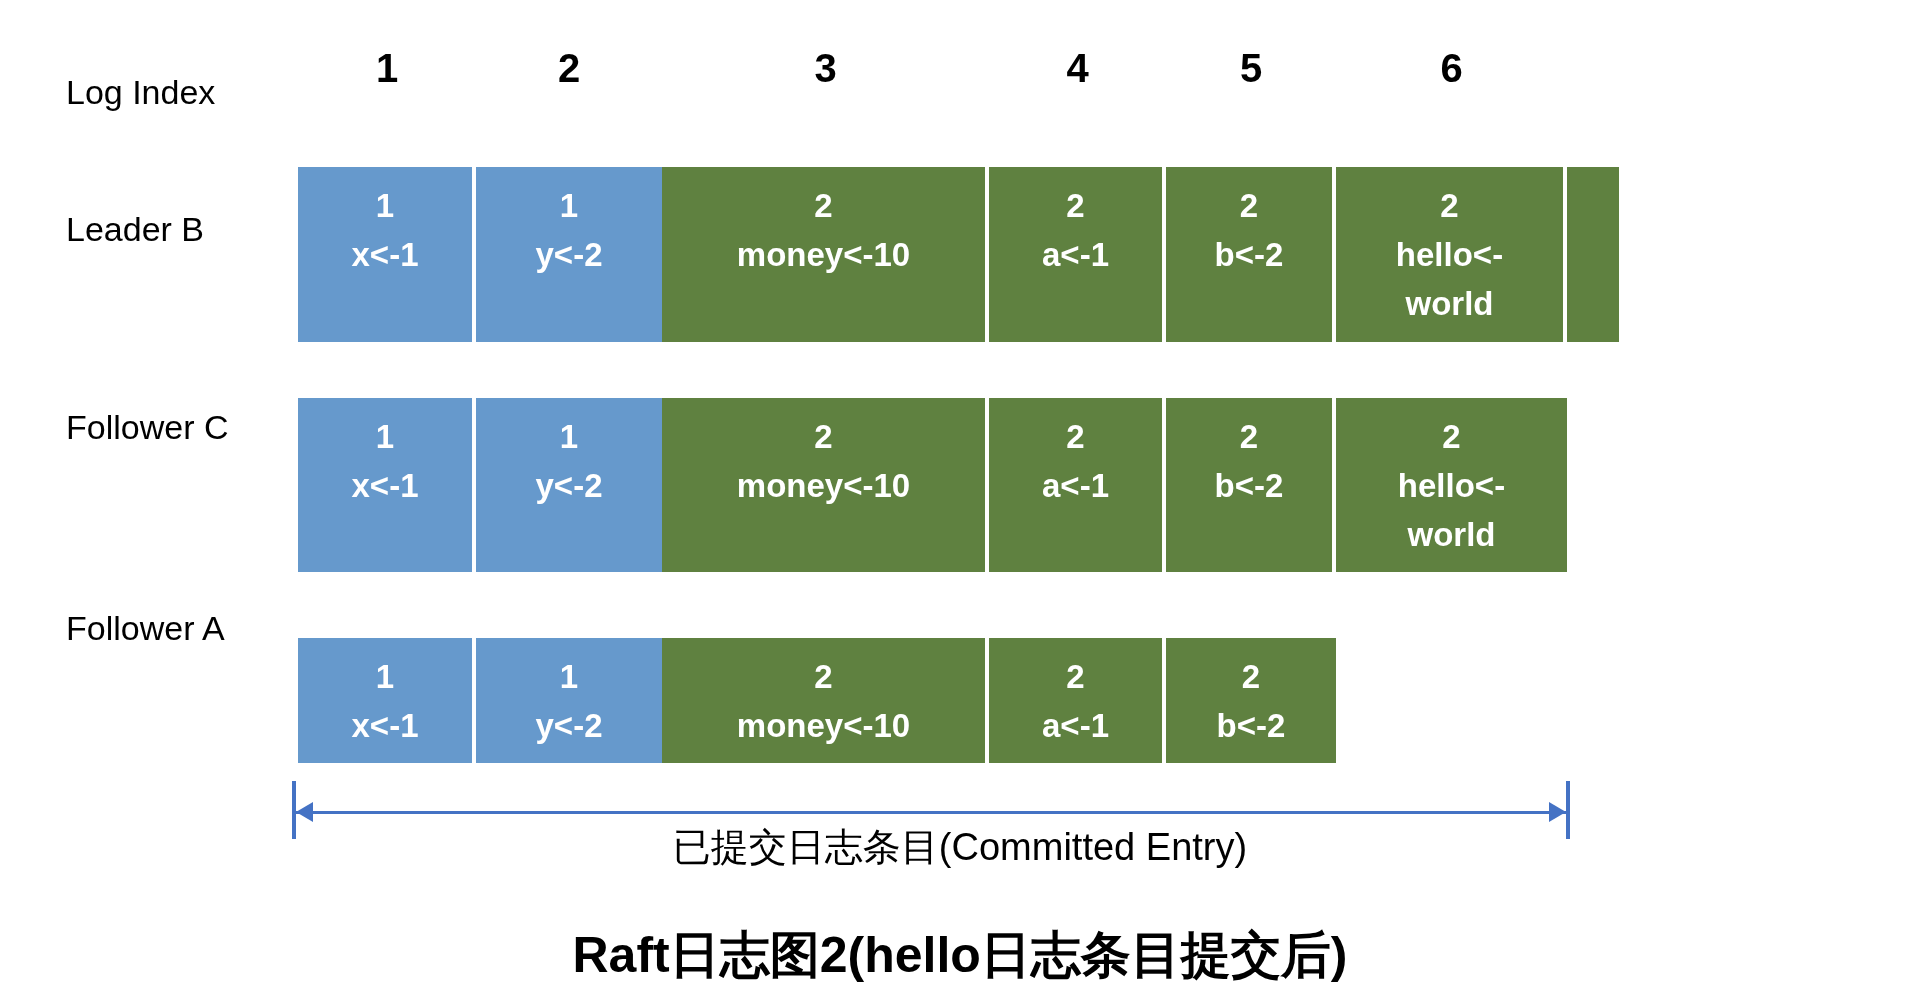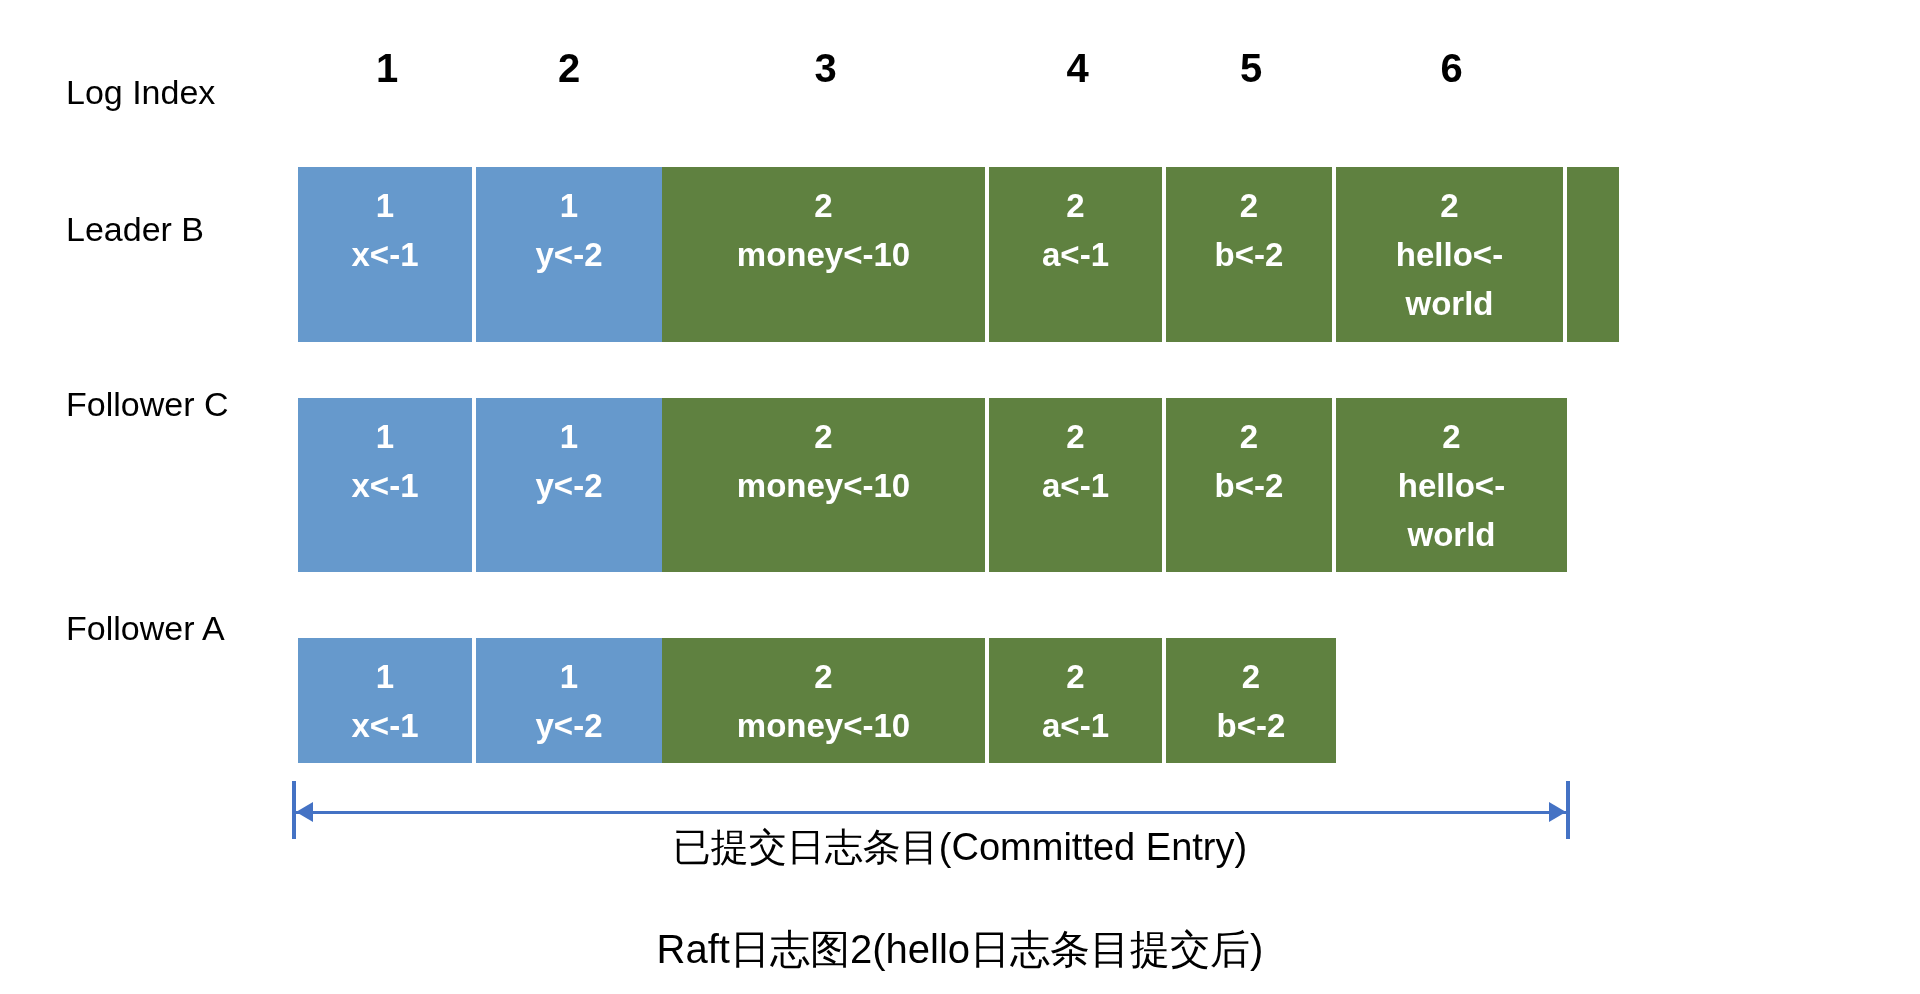--- a/index.html
+++ b/index.html
@@ -33,21 +33,21 @@
   .arrow-line{position:absolute;height:3px;background:var(--arrow-blue,#4472C4);}
   .arrow-tick{position:absolute;width:4px;height:58px;background:var(--arrow-blue,#4472C4);}
   .arrow-head{position:absolute;width:0;height:0;border-top:10px solid transparent;border-bottom:10px solid transparent;}
   .arrow-head.left{border-right:17px solid var(--arrow-blue,#4472C4);}
   .arrow-head.right{border-left:17px solid var(--arrow-blue,#4472C4);}
   .caption{
     position:absolute;left:0;width:1920px;text-align:center;
     color:var(--label-text,#000);white-space:nowrap;
   }
   .committed{top:822px;font-size:38px;font-weight:500;}
-  .title{top:922px;font-size:40px;font-weight:400;}
+  .title{top:922px;font-size:50px;font-weight:700;}
 </style>
 </head>
 <body>
 
 <div class="canvas">
 
   <div class="side-label" style="top:70px;">Log Index</div>
 
   <div id="index-numbers">
       <div class="idx-num" style="left: 342px;">1</div>
@@ -84,21 +84,21 @@
       </div>
       <div class="cell" style="left: 1336px; top: 167px; width: 227px; height: 175px; background: rgb(95, 129, 64);">
         <div>2</div>
         <div>hello&lt;-</div>
         <div>world</div>
       </div>
       <div class="cell" style="left: 1567px; top: 167px; width: 253px; height: 175px; background: rgb(95, 129, 64);">
         <div>2</div>
         <div>c&lt;-4</div>
       </div>
-      <div class="side-label" style="top: 382px;">Follower C</div>
+      <div class="side-label" style="top: 405px;">Follower C</div>
       <div class="cell" style="left: 298px; top: 398px; width: 174px; height: 174px; background: rgb(102, 153, 204);">
         <div>1</div>
         <div>x&lt;-1</div>
       </div>
       <div class="cell" style="left: 476px; top: 398px; width: 186px; height: 174px; background: rgb(102, 153, 204);">
         <div>1</div>
         <div>y&lt;-2</div>
       </div>
       <div class="cell" style="left: 662px; top: 398px; width: 323px; height: 174px; background: rgb(95, 129, 64);">
         <div>2</div>

